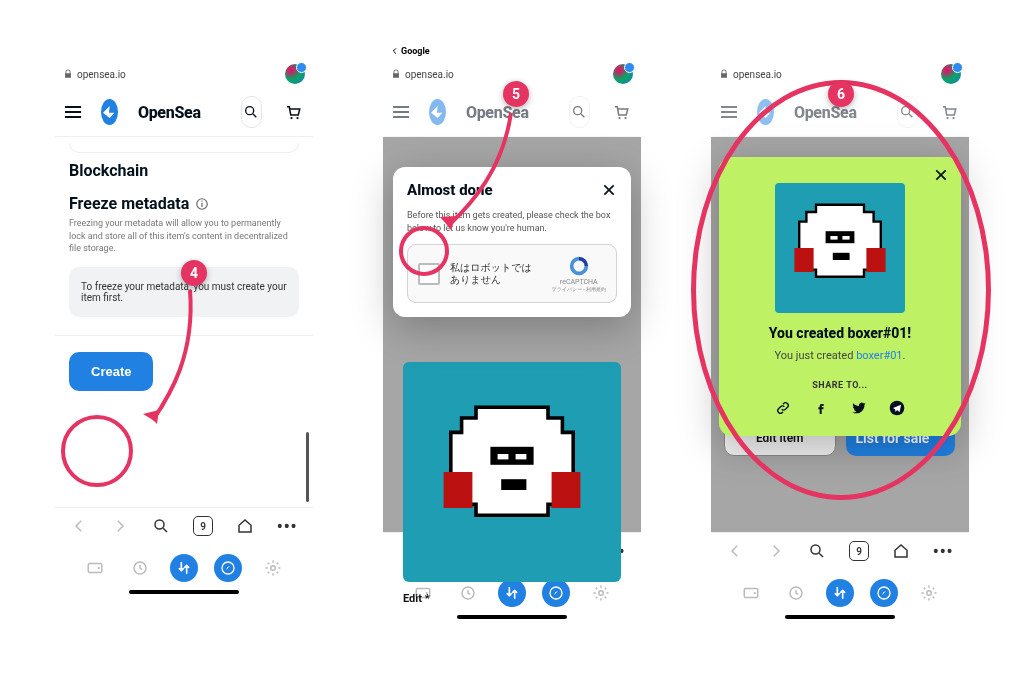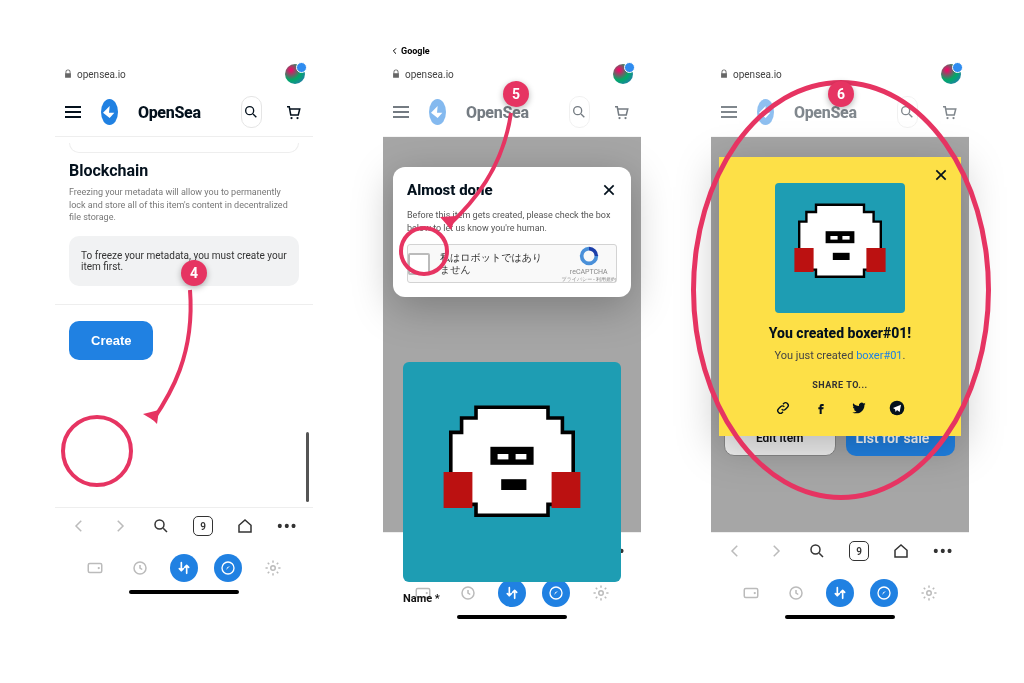--- a/index.html
+++ b/index.html
@@ -35,31 +35,31 @@
   .dock-item.compass { background:#2081e2; color:#fff; }
   .home-ind { width:110px; height:4px; background:#000; border-radius:4px; margin:6px auto 0; }
 
   
   .dim { position:absolute; inset:0; background:rgba(0,0,0,0.35); }
   .screen-body { position:relative; }
   .modal { position:absolute; top:30px; left:10px; right:10px; background:#fff; border-radius:12px; box-shadow:0 10px 40px rgba(0,0,0,0.25); padding:14px; }
   .modal-head { display:flex; align-items:center; justify-content:space-between; }
   .modal-title { font-weight:800; font-size:15px; color:#04111d; }
   .modal-sub { font-size:9px; color:#555; margin-top:10px; line-height:1.4; }
-  .recaptcha { margin-top:10px; border:1px solid #d3d3d3; border-radius:3px; display:flex; align-items:center; gap:10px; font-size:10px; background:#f9f9f9; }
+  .recaptcha { margin-top:10px; border:1px solid #d3d3d3; border-radius:9px; display:flex; align-items:center; padding:10px; gap:10px; font-size:10px; background:#f9f9f9; }
   .rc-check { width:22px; height:22px; border:2px solid #bbb; border-radius:2px; background:#fff; }
   .rc-text { flex:1; font-size:10px; color:#333; line-height:1.2; }
   .rc-logo { text-align:center; font-size:7px; color:#888; }
   .rc-logo svg { display:block; margin:0 auto 1px; }
 
   .bg-nft { position:absolute; top:225px; left:20px; right:20px; height:220px; background:#1e9db3; border-radius:6px; overflow:hidden; display:flex; align-items:center; justify-content:center; }
   .name-label { position:absolute; top:455px; left:20px; font-size:11px; font-weight:700; color:#111; }
 
   
-  .modal3 { position:absolute; top:20px; left:8px; right:8px; bottom:auto; background:#fde047; border-radius:0; padding:14px 12px 20px; box-shadow:0 10px 40px rgba(0,0,0,0.25); text-align:center; }
+  .modal3 { position:absolute; top:20px; left:8px; right:8px; bottom:auto; background:#bef264; border-radius:13px; padding:14px 12px 20px; box-shadow:0 10px 40px rgba(0,0,0,0.25); text-align:center; }
   .close3 { position:absolute; top:10px; right:12px; }
   .nft-prev { width:130px; height:130px; background:#1e9db3; margin:12px auto; border-radius:4px; display:flex; align-items:center; justify-content:center; }
   .created-title { font-weight:800; font-size:14px; color:#04111d; margin-top:6px; }
   .created-sub { font-size:11px; color:#444; margin-top:8px; }
   .created-sub a { color:#2081e2; text-decoration:none; }
   .share-label { font-size:9px; font-weight:700; letter-spacing:0.5px; color:#333; margin-top:18px; }
   .share-row { display:flex; justify-content:center; gap:22px; margin-top:10px; }
   .share-row span { color:#04111d; }
 
   .btnrow3 { position:absolute; bottom:76px; left:13px; right:14px; display:flex; gap:10px; }
@@ -134,20 +134,28 @@
           <circle cx="18" cy="20" r="1.5" fill="#04111d"></circle>
         </svg>
     </div>
   </div>
 
   <div class="content screen-body">
     <div style="height:10px;border:1px solid #eee;border-radius:0 0 10px 10px;border-top:none;margin:-4px 0 6px"></div>
 
     <div class="section-title">Blockchain</div>
 
+    <div class="freeze-row">
+      <span class="section-title" style="margin:0">Freeze metadata</span>
+      <svg width="14" height="14" viewBox="0 0 24 24">
+          <circle cx="12" cy="12" r="9" fill="none" stroke="#666" stroke-width="2"></circle>
+          <line x1="12" y1="10" x2="12" y2="17" stroke="#666" stroke-width="2"></line>
+          <circle cx="12" cy="7" r="1.2" fill="#666"></circle>
+        </svg>
+    </div>
     <div class="freeze-desc">Freezing your metadata will allow you to permanently lock and store all of this item's content in decentralized file storage.</div>
     <div class="freeze-box">To freeze your metadata, you must create your item first.</div>
 
     <div class="hr"></div>
     <button class="create-btn">Create</button>
     <div class="scrollbar"></div>
   </div>
 
   <div class="browser-nav">
     <svg width="18" height="18" viewBox="0 0 24 24">
@@ -251,21 +259,21 @@
       </div>
   </div>
 
   <div class="content screen-body" style="min-height:395px;padding:0">
     <div class="dim"></div>
     <div class="bg-nft">
       <svg viewBox="0 0 100 100" width="180" height="180">
           <use href="#boxer"></use>
         </svg>
     </div>
-    <div class="name-label">Name *</div>
+    <div class="name-label">Edit *</div>
 
     <div class="modal">
       <div class="modal-head">
         <span class="modal-title">Almost done</span>
         <svg width="16" height="16" viewBox="0 0 24 24">
             <path d="M5 5l14 14M19 5L5 19" stroke="#04111d" stroke-width="2.5"></path>
           </svg>
       </div>
       <div class="modal-sub">Before this item gets created, please check the box below to let us know you're human.</div>
       <div class="recaptcha">

